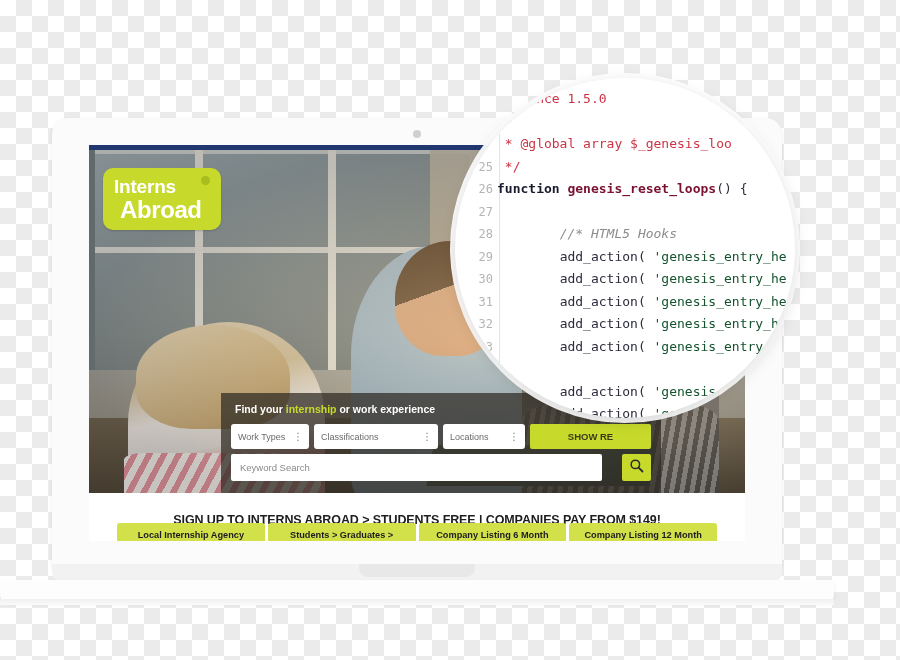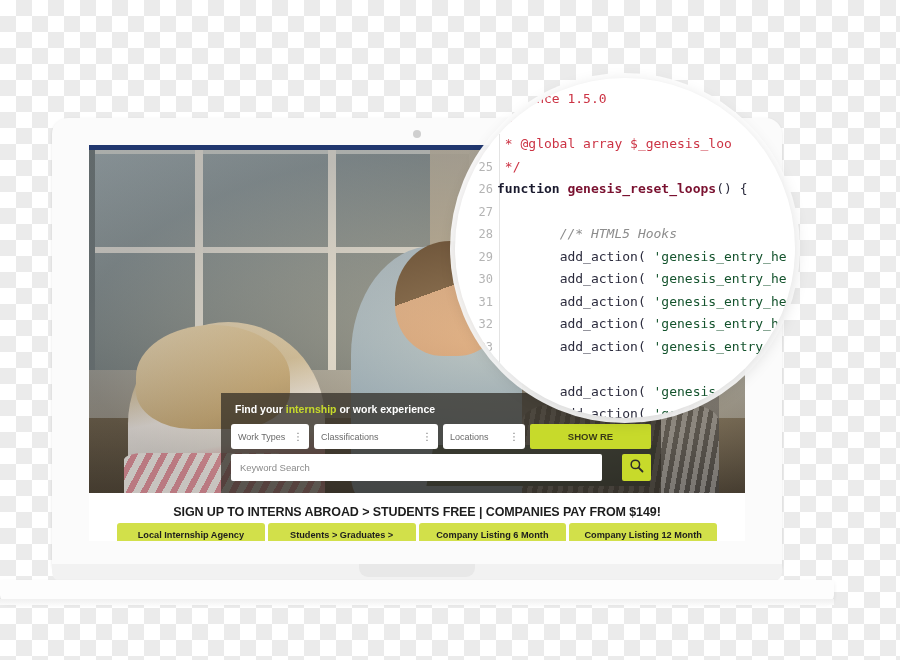--- a/index.html
+++ b/index.html
@@ -196,21 +196,21 @@
     width:29px;background:#c7da2b;border-radius:2px;display:flex;
     align-items:center;justify-content:center;
   }
 
   
   .banner{
     position:absolute;left:0;top:348px;width:100%;height:48px;background:#fff;
     display:flex;align-items:flex-start;justify-content:center;
   }
   .banner .txt{
-    margin-top:12px;font-size:12.5px;font-weight:bold;color:#1d1d1d;letter-spacing:-.1px;
+    margin-top:20px;font-size:12.5px;font-weight:bold;color:#1d1d1d;letter-spacing:-.1px;
     white-space:nowrap;
   }
   .cards{
     position:absolute;left:28px;top:378px;width:600px;height:26px;display:flex;gap:3px;
   }
   .card{
     flex:1;background:#d2e04a;border-radius:3px 3px 0 0;text-align:center;
     font-size:9.2px;font-weight:bold;color:#1d1d1d;padding-top:6px;line-height:1.45;
     overflow:hidden;
   }
@@ -267,20 +267,25 @@
               <div class="head"></div>
             </div>
             <div class="p p3">
               <div class="head"></div>
               <div class="striped"></div>
             </div>
             <div class="laptop-mini"></div>
             <div class="tone"></div>
           </div>
 
+          <div class="logo">
+            <div class="hole"></div>
+            <div class="l1">Interns</div>
+            <div class="l2">Abroad</div>
+          </div>
 
           <div class="nav">
             <div class="home">
               <span>
                 <svg width="17" height="15" viewBox="0 0 24 22" aria-hidden="true">
                   <path d="M12 1 1 10h3v11h6v-6h4v6h6V10h3z" fill="#ffffff"></path>
                 </svg>
               </span>
             </div>
             <div class="navitem">BLOG</div>

